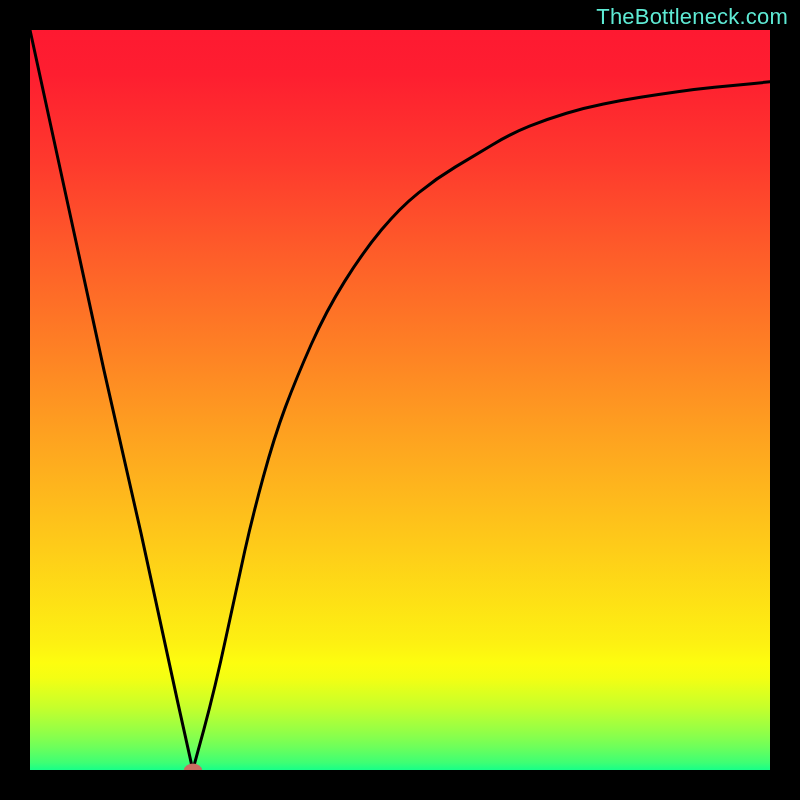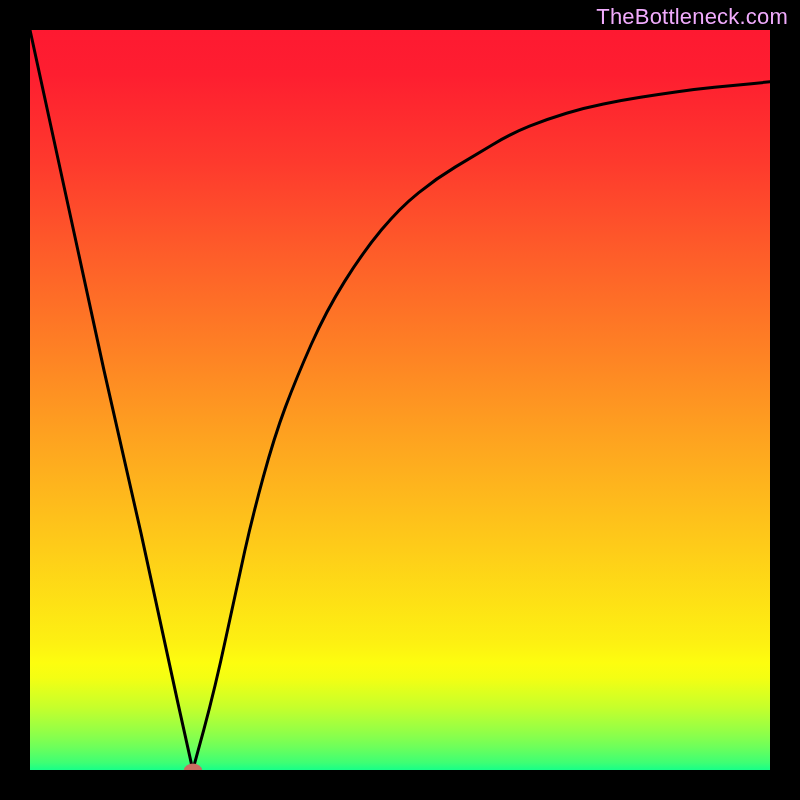--- a/index.html
+++ b/index.html
@@ -14,21 +14,21 @@
   .frame {
     position: relative;
     width: 800px;
     height: 800px;
     background: #000;
   }
   .watermark {
     position: absolute;
     top: 4px;
     right: 12px;
-    color: #f0abfc;
+    color: #5eead4;
     font-size: 22px;
     font-weight: 500;
     letter-spacing: 0.2px;
     z-index: 5;
   }
   .plot-area {
     position: absolute;
     left: 30px;
     top: 30px;
     width: 740px;

